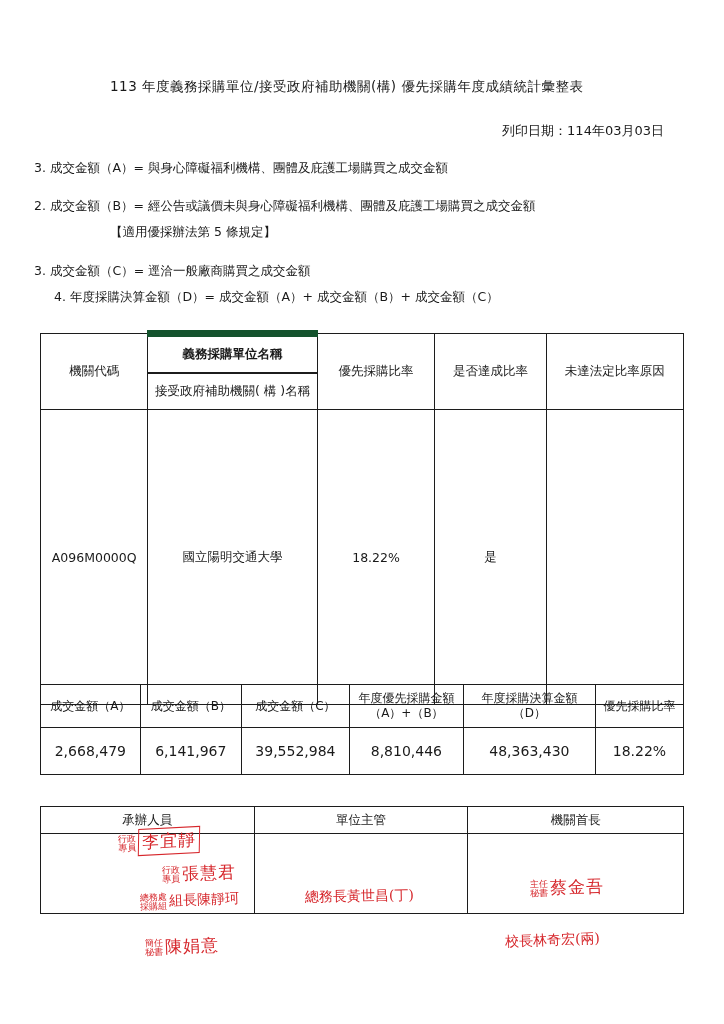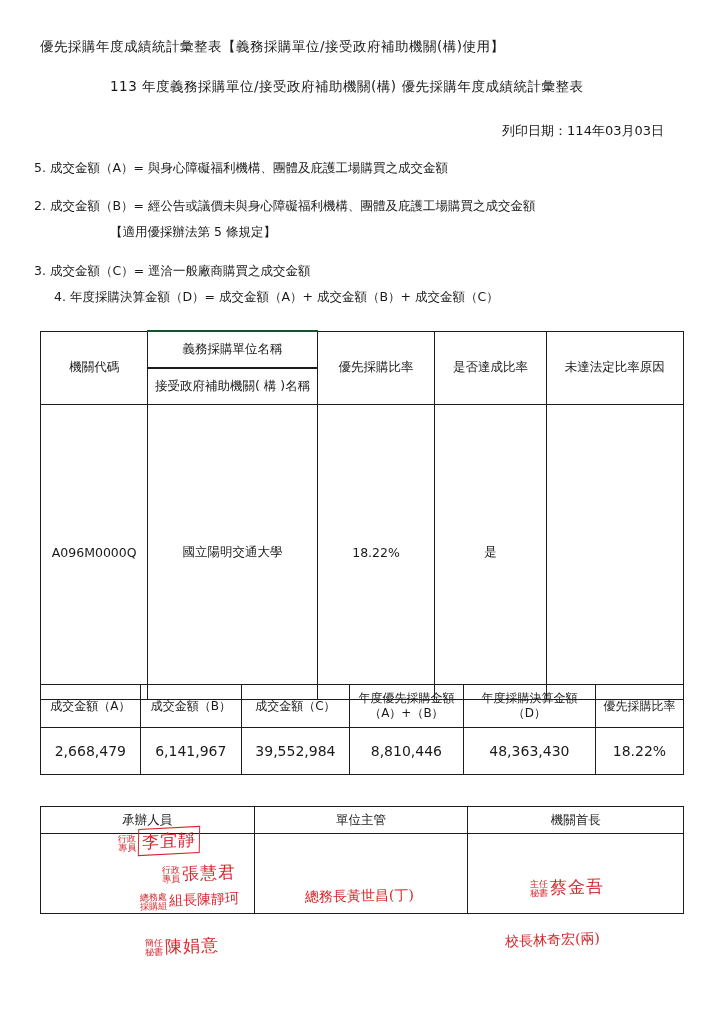--- a/index.html
+++ b/index.html
@@ -80,21 +80,21 @@
   #main-table .hdr-name { width: 162px; }
   #main-table .hdr-ratio { width: 110px; }
   #main-table .hdr-reach { width: 104px; }
   #main-table .hdr-reason { width: 130px; text-align: center; }
   #main-table .name-cell-top,
   #main-table .name-cell-bottom {
     height: 31px;
     border-bottom: none;
     border-top: none;
   }
-  #main-table .name-cell-top { border-top: 2px solid #14532d; }
+  #main-table .name-cell-top { border-top: 7px solid #14532d; font-weight: bold; }
   #main-table .name-cell-mid {
     border-top: 1px solid #1c1c1c;
     border-bottom: 1px solid #1c1c1c;
     height: 0;
     padding: 0;
     line-height: 0;
     font-size: 0;
   }
   #main-table .body-row td { height: 290px; }
 
@@ -169,25 +169,24 @@
   .s-chenjuanyi { left: 145px; top: 935px; transform: rotate(-2deg); }
   .s-huangshichang { left: 305px; top: 886px; transform: rotate(-1deg); }
   .s-caijinwu { left: 530px; top: 876px; transform: rotate(-2deg); }
   .s-linqihong { left: 505px; top: 930px; transform: rotate(-2deg); }
 </style>
 </head>
 <body>
 
 <div class="page">
 
-  <div class="doc-title">優先採購年度成績統計彙整表【義務採購單位/接受政府補助機關(構)使用】</div>
   <div class="doc-subtitle">113 年度義務採購單位/接受政府補助機關(構) 優先採購年度成績統計彙整表</div>
   <div class="print-date">列印日期：114年03月03日</div>
 
-  <div class="note note-1">5. 成交金額（A）= 與身心障礙福利機構、團體及庇護工場購買之成交金額</div>
+  <div class="note note-1">3. 成交金額（A）= 與身心障礙福利機構、團體及庇護工場購買之成交金額</div>
   <div class="note note-2">2. 成交金額（B）= 經公告或議價未與身心障礙福利機構、團體及庇護工場購買之成交金額</div>
   <div class="note note-2b">【適用優採辦法第 5 條規定】</div>
   <div class="note note-3">3. 成交金額（C）= 逕洽一般廠商購買之成交金額</div>
   <div class="note note-4">4. 年度採購決算金額（D）= 成交金額（A）+ 成交金額（B）+ 成交金額（C）</div>
 
   <table id="main-table">
     <tbody>
         <tr>
       <td class="hdr-code" rowspan="3">機關代碼</td>
       <td class="hdr-name name-cell-top">義務採購單位名稱</td>

